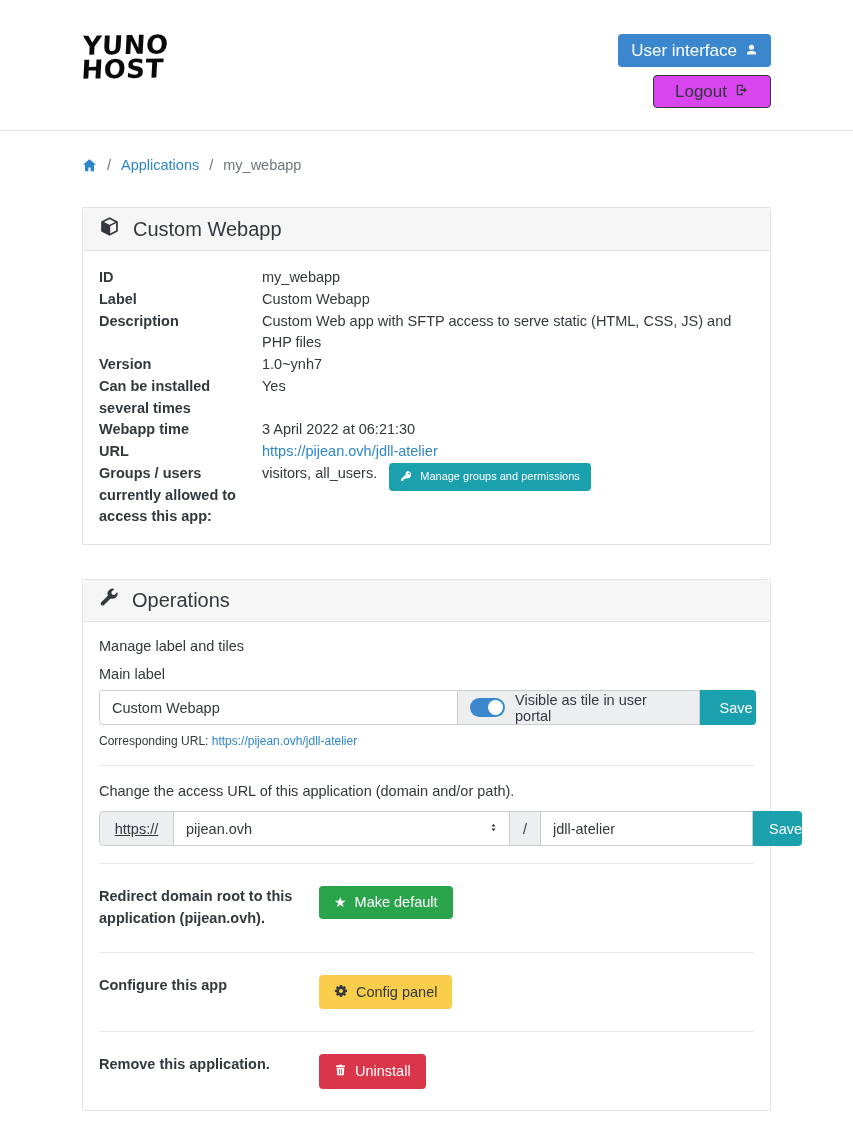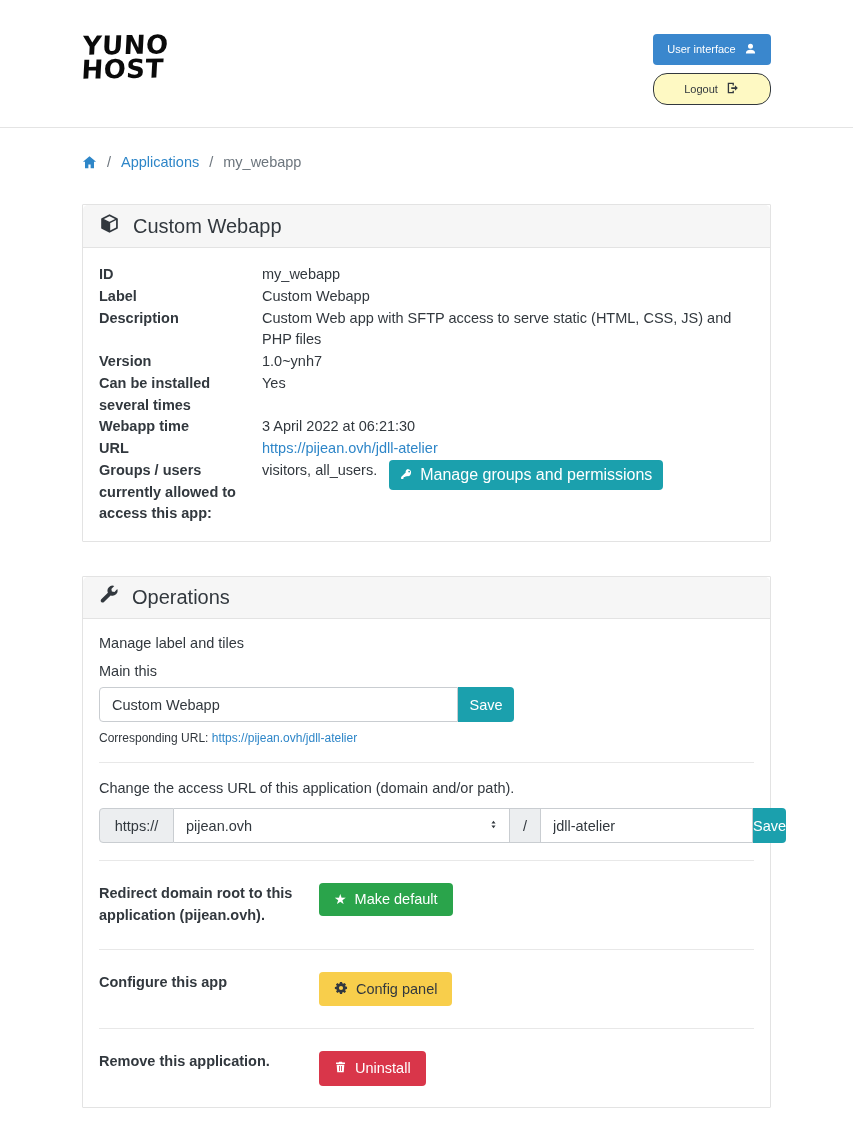--- a/index.html
+++ b/index.html
@@ -12,25 +12,25 @@
   .container { width: 689px; margin: 0 auto; }
 
   
   .topbar { display: flex; justify-content: space-between; align-items: flex-start; padding: 34px 0 22px; }
   .logo { font-family: "DejaVu Sans", sans-serif; font-weight: 900; font-size: 26px;
           line-height: 0.92; color: #0a0a0a; letter-spacing: 0.5px; transform: skewX(-4deg) rotate(-1deg);
           cursor: pointer; user-select: none; }
   .top-buttons { display: flex; flex-direction: column; gap: 8px; align-items: flex-end; }
   .btn { display: inline-flex; align-items: center; justify-content: center; gap: 8px;
          border-radius: 4px; border: 1px solid transparent; cursor: pointer;
-         font-family: inherit; font-size: 11px; line-height: 1; padding: 7px 12px; white-space: nowrap; }
+         font-family: inherit; font-size: 17px; line-height: 1; padding: 7px 12px; white-space: nowrap; }
   .btn svg { flex: none; }
   .btn-fixed { min-width: 118px; }
   .btn-primary { background: #3a87cd; color: #fff; }
-  .btn-outline-dark { background: #fef9c3; color: #32383e; border-color: #32383e; border-radius: 14px; }
+  .btn-outline-dark { background: #d946ef; color: #32383e; border-color: #32383e; }
   .btn-info { background: #1ba0ad; color: #fff; }
   .btn-success { background: #2aa44b; color: #fff; }
   .btn-warning { background: #f8ce4b; color: #32383e; }
   .btn-danger { background: #d9364a; color: #fff; }
   .header-rule { border: 0; border-top: 1px solid #e4e4e4; }
 
   
   .breadcrumb { display: flex; align-items: center; gap: 10px; padding: 26px 0 0; font-size: 14.5px; }
   .breadcrumb a, a.link { color: #2e86c8; text-decoration: none; cursor: pointer; }
   .crumb-sep { color: #6c757d; }
@@ -42,41 +42,41 @@
   .panel-header { display: flex; align-items: center; gap: 13px; background: #f6f6f6;
                   border-bottom: 1px solid #e3e3e3; border-radius: 5px 5px 0 0;
                   padding: 8px 16px; font-size: 20px; color: #32383e; }
   .panel-body { padding: 16px; }
 
   
   .info-row { display: flex; line-height: 1.5; }
   .info-label { flex: 0 0 163px; font-weight: 700; padding-right: 10px; }
   .info-value { flex: 1; }
   .value-with-btn { display: flex; align-items: flex-start; gap: 12px; }
-  .btn-sm { font-size: 16px; padding: 6px 10px; }
+  .btn-sm { font-size: 11px; padding: 6px 10px; }
 
   
   .op-heading { font-weight: 400; margin-bottom: 12px; }
   .op-sub { margin-bottom: 8px; }
   .igroup { display: flex; height: 35px; width: 657px; }
-  .igroup > * { border: 1px solid #c9cdd1; border-left-width: 0; }
+  .igroup > * { border: 1px solid #c9cdd1; border-left-width: 0; padding-left: 16px; }
   .igroup > *:first-child { border-left-width: 1px; border-radius: 4px 0 0 4px; }
   .igroup input[type=text] { font-family: inherit; font-size: 14.5px; color: #32383e; padding: 0 12px; outline: none; }
   .addon { background: #eceef0; display: flex; align-items: center; padding: 0 12px; color: #32383e; }
   .save-btn { background: #1ba0ad; color: #fff; border: 0 !important; border-radius: 0 4px 4px 0 !important;
               width: 56px; font-size: 14.5px; font-family: inherit; cursor: pointer; }
   .main-label-input { flex: 0 0 359px; }
   .toggle-addon { flex: 1; gap: 10px; }
   .switch { width: 35px; height: 19px; border-radius: 10px; background: #3a87cd; position: relative; flex: none; cursor: pointer; }
   .switch .knob { position: absolute; top: 2px; right: 2px; width: 15px; height: 15px; border-radius: 50%; background: #fff; }
   .small-note { font-size: 12px; margin-top: 9px; color: #32383e; }
   .small-note a { font-size: 12px; }
   hr.sep { border: 0; border-top: 1px solid #e8e8e8; margin: 17px 0; }
 
-  .scheme-addon { flex: 0 0 75px; justify-content: center; }
+  .scheme-addon { flex: 0 0 75px; justify-content: center; text-decoration: underline; }
   .domain-select { flex: 0 0 336px; background: #fff; display: flex; align-items: center;
                    justify-content: space-between; padding: 0 10px 0 12px; cursor: pointer; }
   .slash-addon { flex: 0 0 31px; justify-content: center; }
   .path-input { flex: 1; }
 
   .action-row { display: flex; align-items: flex-start; padding: 5px 0; margin-top: 8px; }
   .action-label { flex: 0 0 220px; font-weight: 700; line-height: 1.5; padding-right: 14px; }
   .action-content { flex: 1; }
   .action-btn { font-size: 14.5px; padding: 8px 14px; }
   .star-glyph { font-size: 14px; line-height: 1; }
@@ -190,23 +190,29 @@
       <span>
         <svg width="20" height="20" viewBox="0 0 16 16" fill="currentColor">
             <path d="M14.6 3.2a4 4 0 0 1-5.3 5.1L4 13.6c-.6.6-1.6.6-2.2 0-.6-.6-.6-1.6 0-2.2l5.3-5.3a4 4 0 0 1 5.1-5.3L9.9 3.1l.4 2.1 2.1.4 2.2-2.4z"></path>
           </svg>
       </span>
       <span>Operations</span>
     </div>
     <div class="panel-body">
 
       <div class="op-heading">Manage label and tiles</div>
-      <div class="op-sub">Main this</div>
+      <div class="op-sub">Main label</div>
       <div class="igroup">
         <input type="text" class="main-label-input" value="Custom Webapp" style="">
+        <div class="addon toggle-addon">
+          <span class="switch">
+              <span class="knob"></span>
+            </span>
+          <span>Visible as tile in user portal</span>
+        </div>
         <button class="save-btn">Save</button>
       </div>
       <div class="small-note">
         <span>Corresponding URL:</span>
         <a class="link">https://pijean.ovh/jdll-atelier</a>
       </div>
 
       <hr class="sep">
 
       <div class="op-heading">Change the access URL of this application (domain and/or path).</div>

